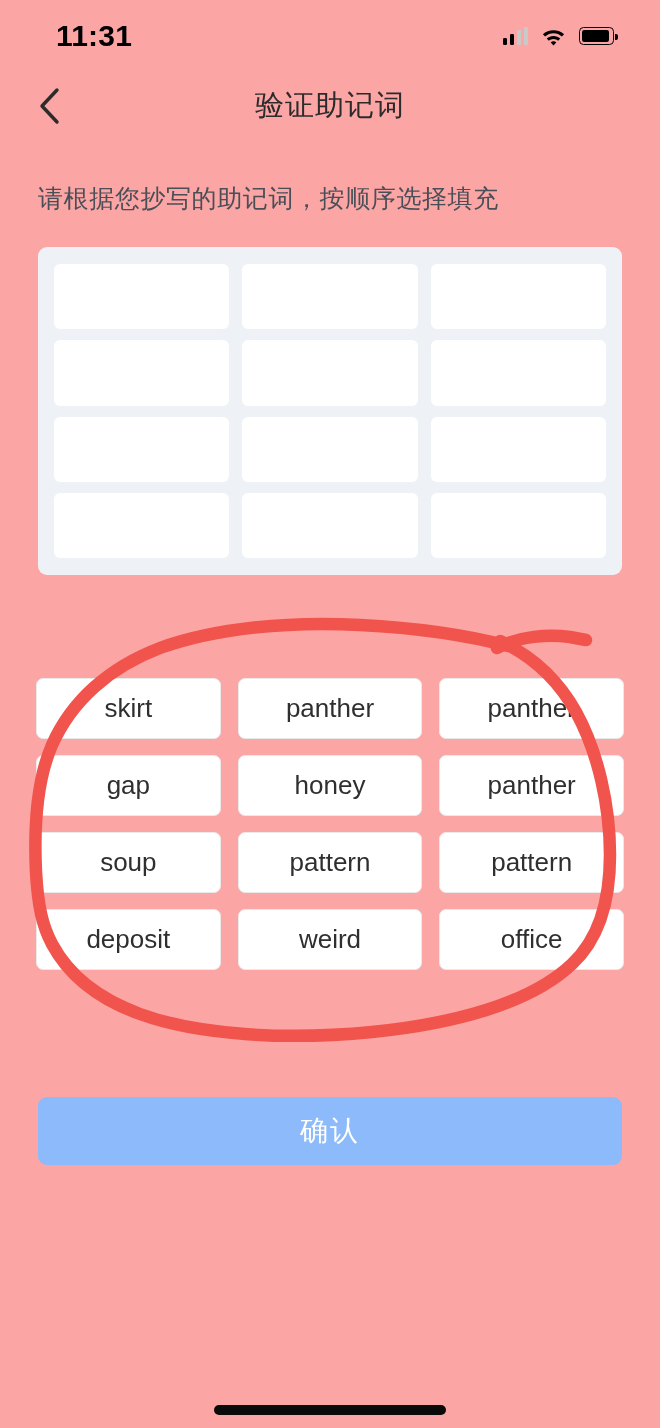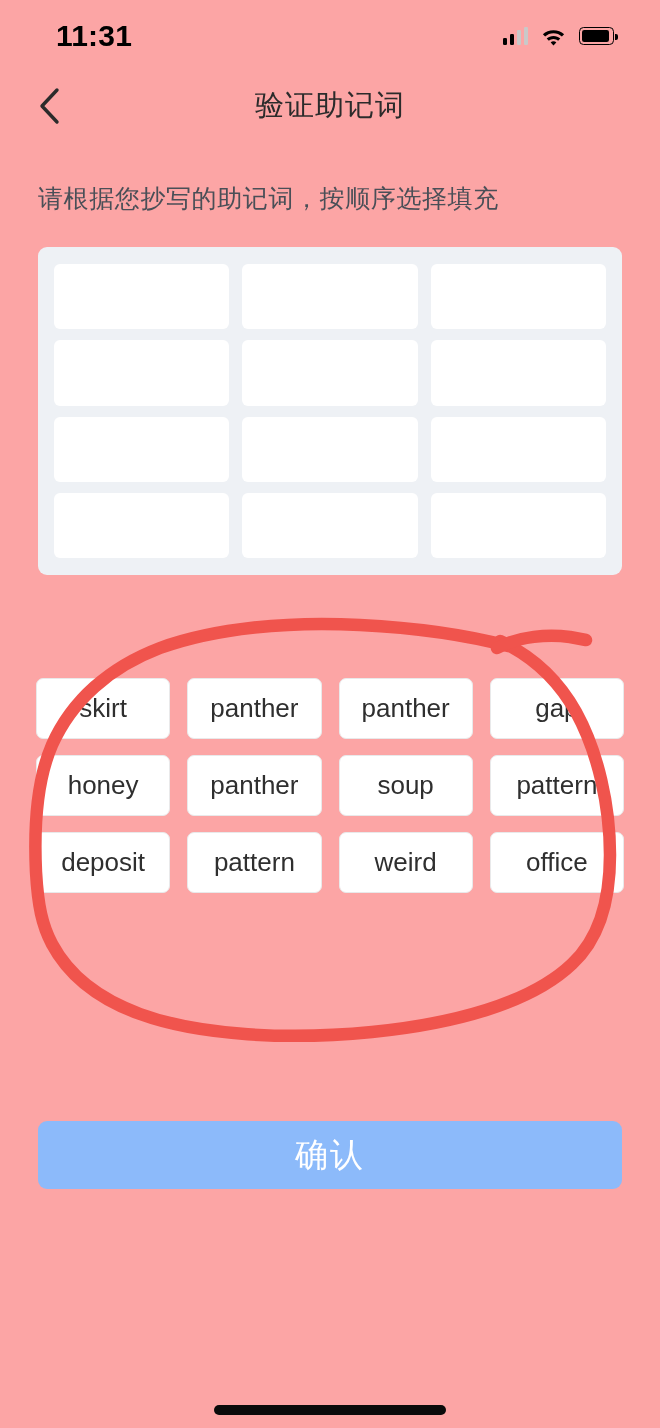--- a/index.html
+++ b/index.html
@@ -143,21 +143,21 @@
     border-radius: 6px;
   }
 
   
   .word-grid {
     position: absolute;
     top: 678px;
     left: 36px;
     width: 588px;
     display: grid;
-    grid-template-columns: repeat(4, 1fr);
+    grid-template-columns: repeat(3, 1fr);
     column-gap: 17px;
     row-gap: 16px;
   }
   .word-btn {
     height: 61px;
     background: #ffffff;
     border: 1px solid #e9e9ea;
     border-radius: 7px;
     display: flex;
     align-items: center;
@@ -180,25 +180,24 @@
   .confirm-btn {
     position: absolute;
     top: 1097px;
     left: 38px;
     width: 584px;
     height: 68px;
     border-radius: 9px;
     display: flex;
     align-items: center;
     justify-content: center;
-    font-size: 33px;
+    font-size: 28px;
     color: #ffffff;
     letter-spacing: 2px;
     cursor: pointer;
-    margin-top: 24px;
   }
 
   
   .home-indicator {
     position: absolute;
     bottom: 13px;
     left: 50%;
     transform: translateX(-50%);
     width: 232px;
     height: 10px;
@@ -259,22 +258,22 @@
 
   <div class="word-grid">
     <div class="word-btn">skirt</div>
     <div class="word-btn">panther</div>
     <div class="word-btn">panther</div>
     <div class="word-btn">gap</div>
     <div class="word-btn">honey</div>
     <div class="word-btn">panther</div>
     <div class="word-btn">soup</div>
     <div class="word-btn">pattern</div>
+    <div class="word-btn">pattern</div>
     <div class="word-btn">deposit</div>
-    <div class="word-btn">pattern</div>
     <div class="word-btn">weird</div>
     <div class="word-btn">office</div>
   </div>
 
   <svg class="annotation" viewBox="0 0 660 1428">
     <path d="M508 646
              C 470 636, 420 628, 360 625
              C 290 621, 215 628, 160 648
              C 110 667, 72 700, 52 745
              C 36 782, 34 830, 36 872

